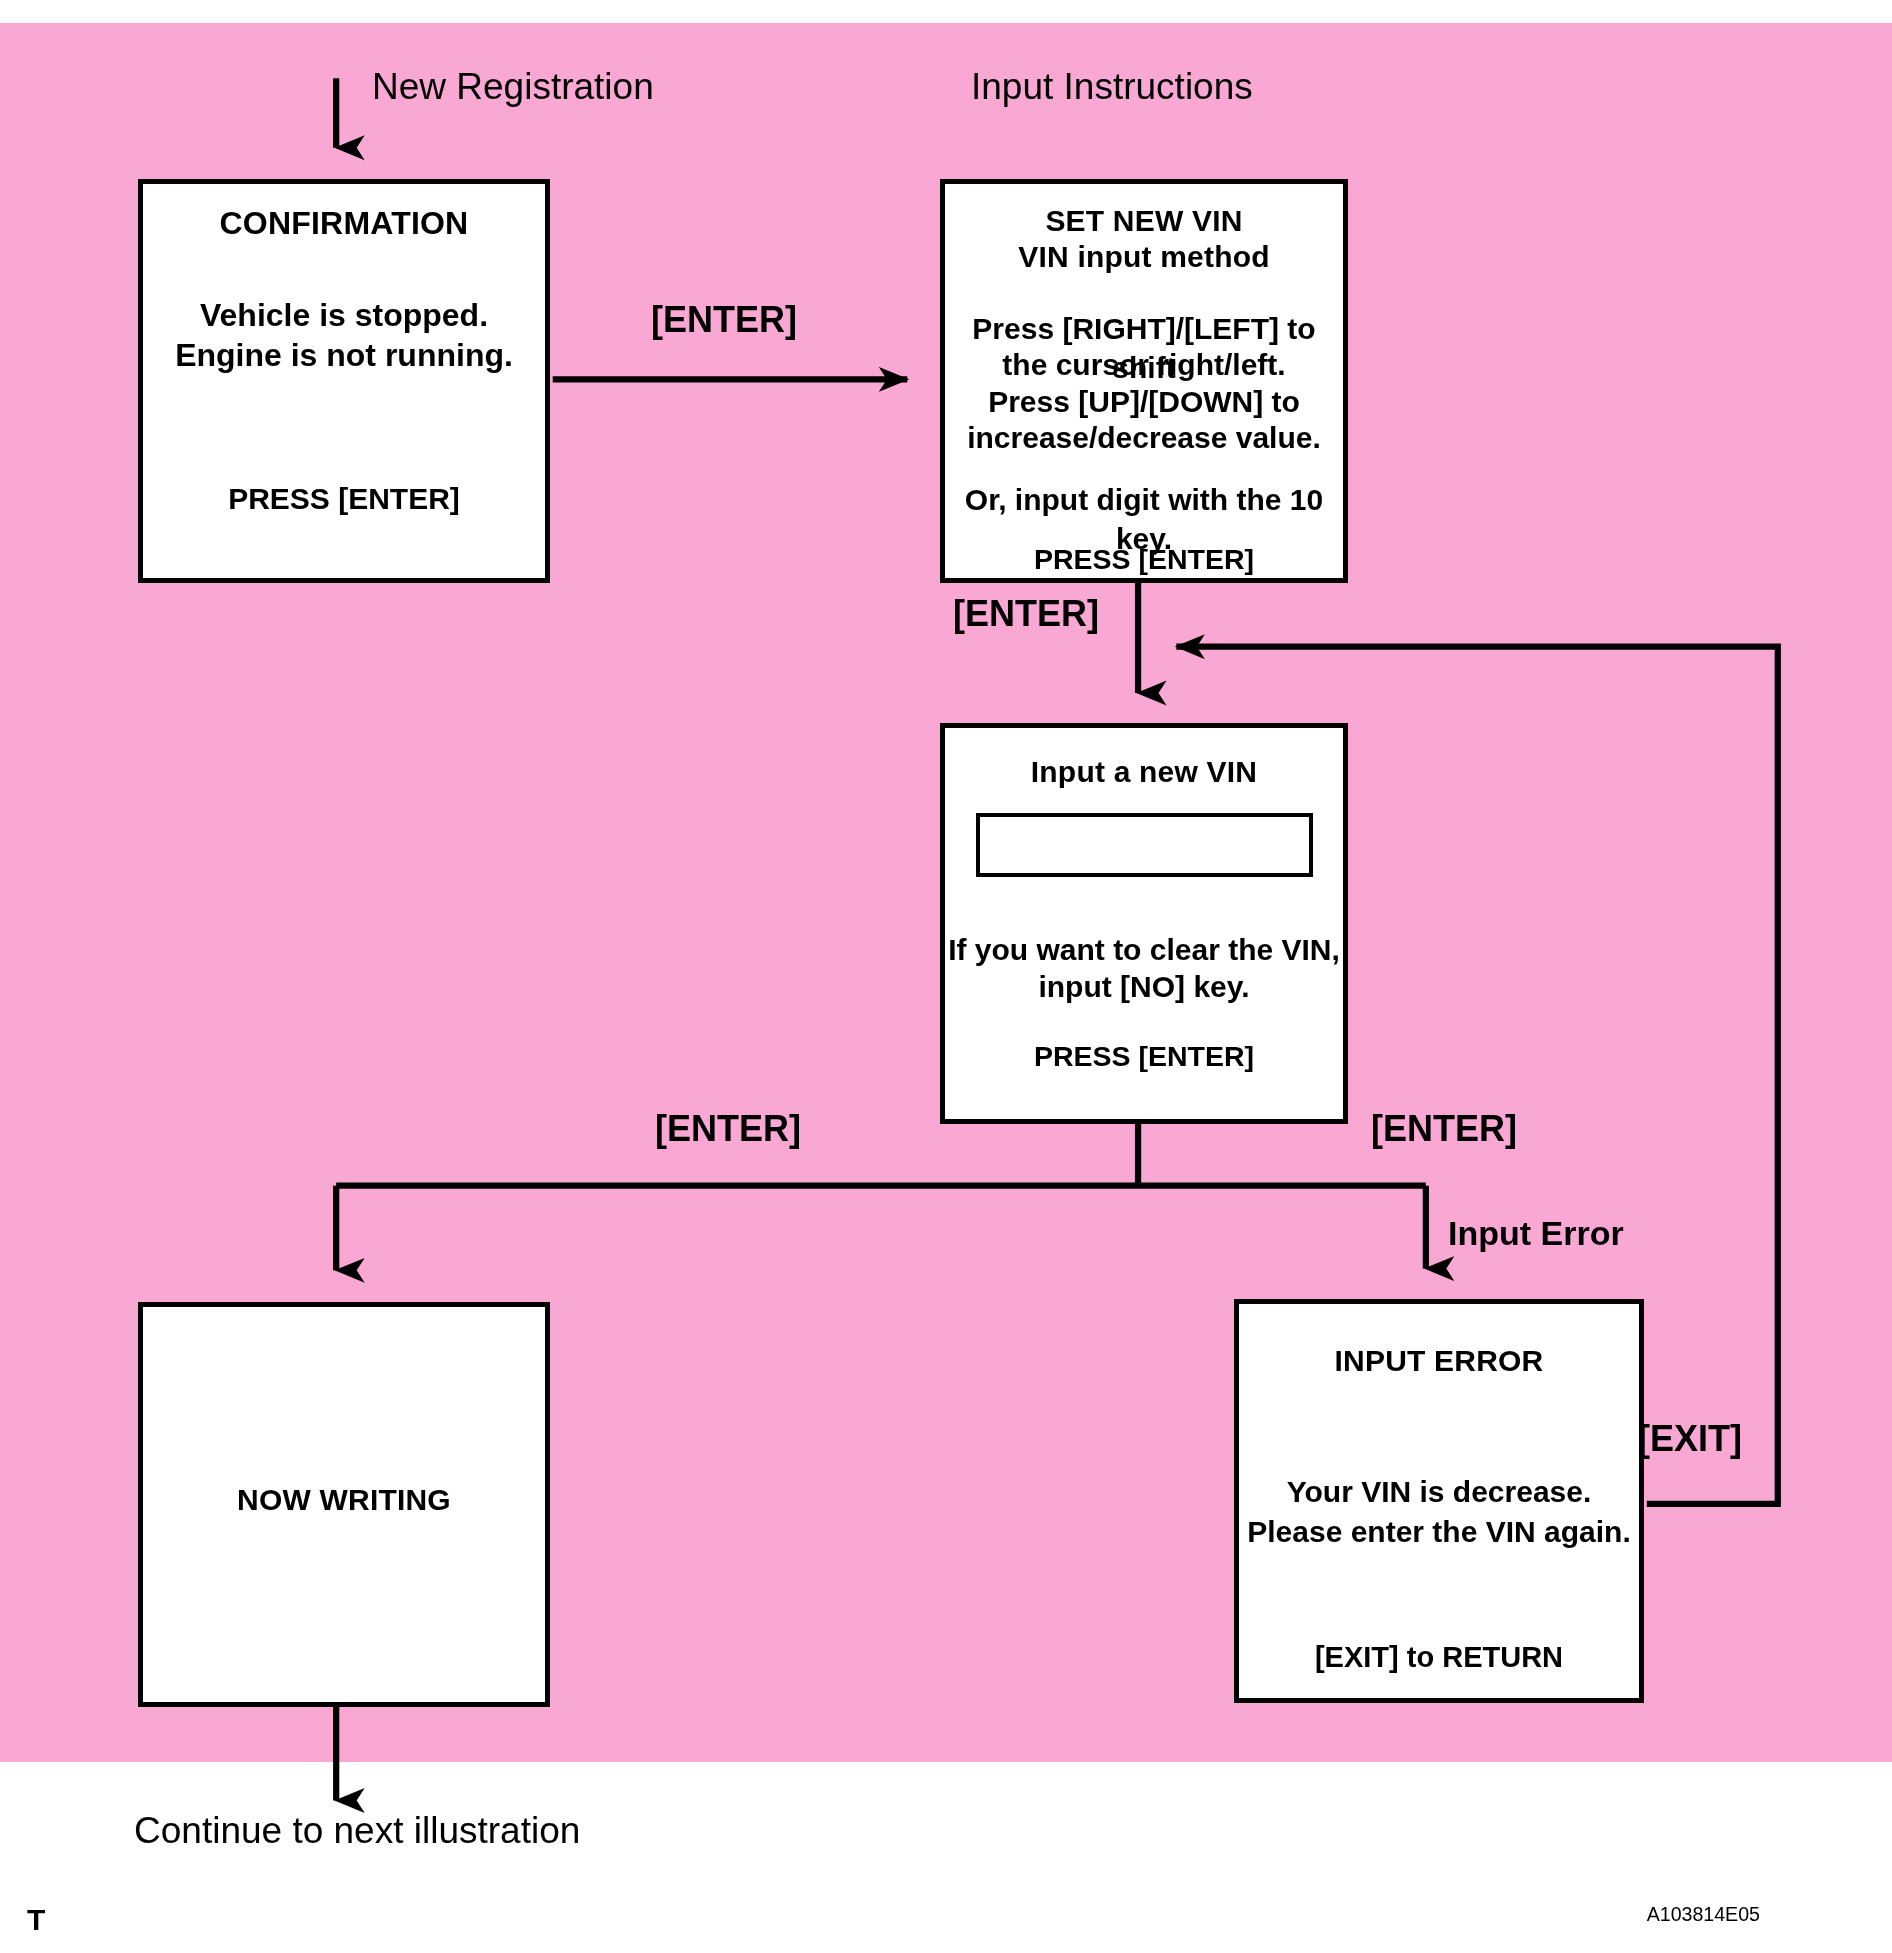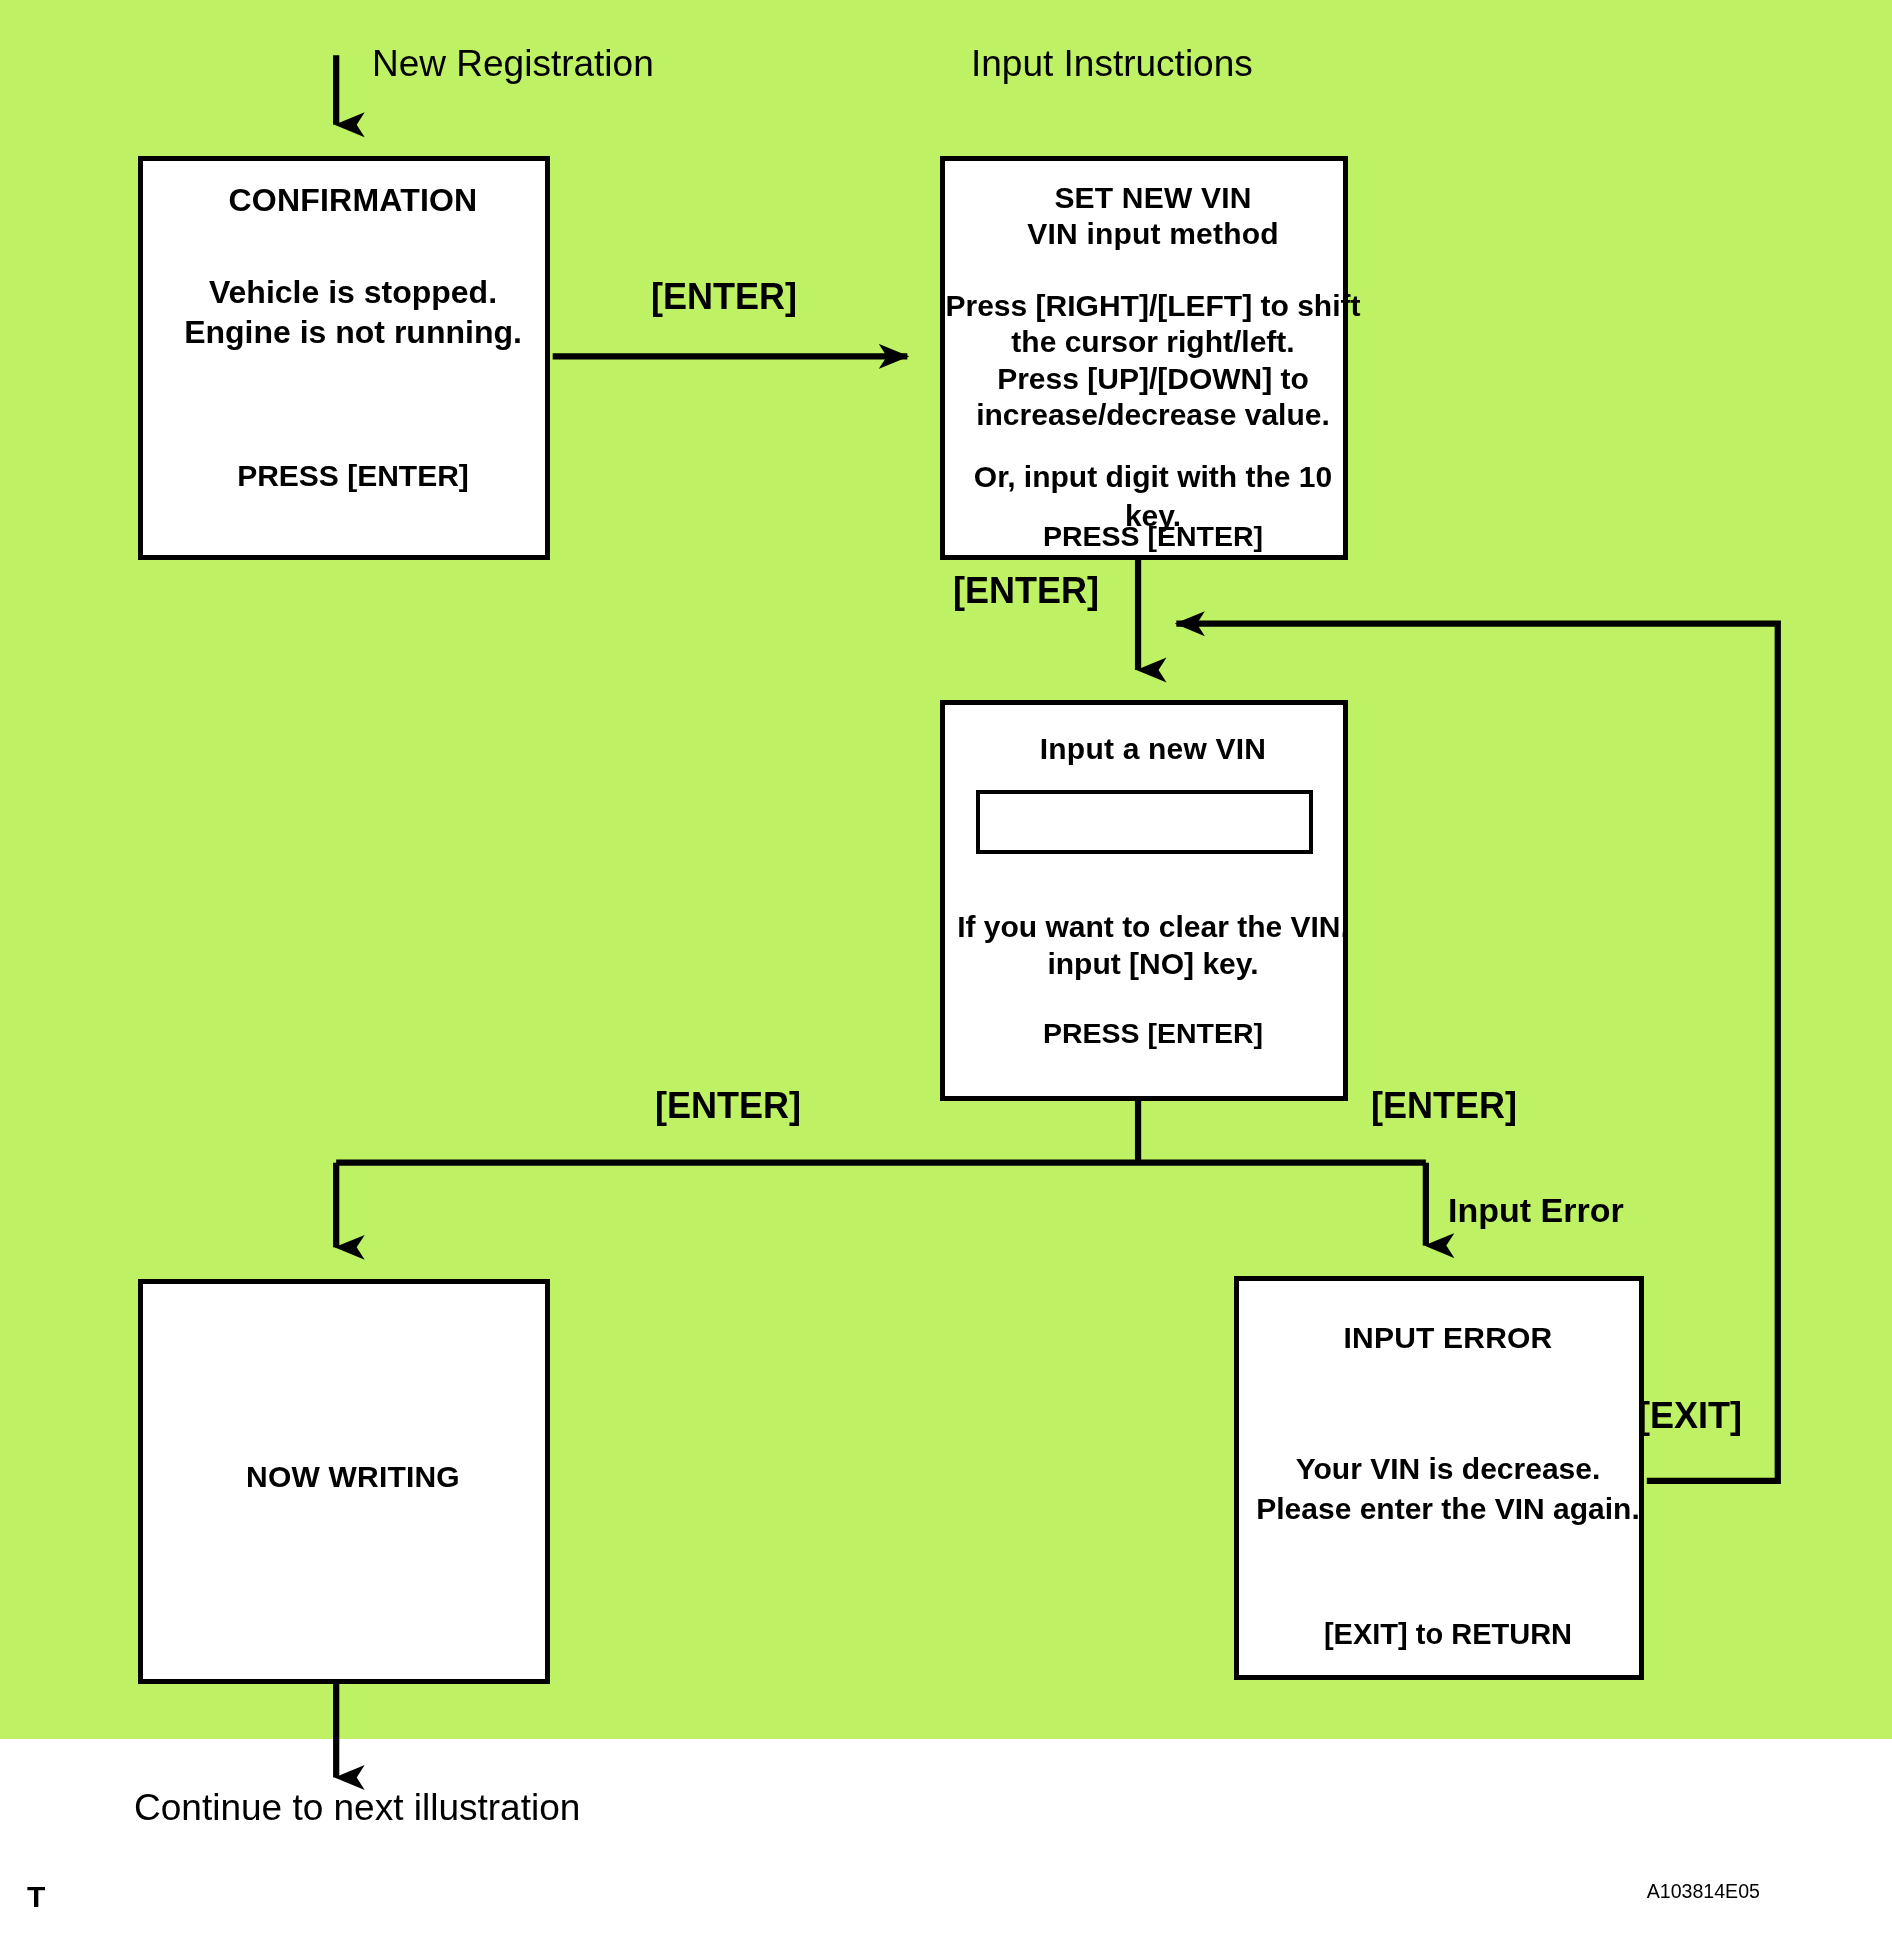--- a/index.html
+++ b/index.html
@@ -1,24 +1,24 @@
 <!DOCTYPE html>
 <html style="font-size:14.3px"><head>
 <meta charset="utf-8">
 <title>VIN Registration Flowchart</title>
 <style>
   html,body{margin:0;padding:0;background:#ffffff;}
   body{width:1893px;height:1953px;overflow:hidden;
        font-family:"Liberation Sans","DejaVu Sans",sans-serif;color:#000;}
-  #stage{position:relative;width:1893px;height:1739px;background:#bef264;}
+  #stage{position:relative;width:1893px;height:1739px;background:#f9a8d4;margin-top:23px;}
   svg.wires{position:absolute;left:0;top:0;width:1893px;height:1953px;}
 
   .node{position:absolute;box-sizing:border-box;background:#fff;
         border:5.3px solid #000;}
-  .node .inner{position:relative;width:100%;height:100%;padding-left:18px;}
+  .node .inner{position:relative;width:100%;height:100%;}
 
   .scr-title{position:absolute;left:0;right:0;text-align:center;
              font-weight:bold;letter-spacing:0.2px;}
   .scr-body{position:absolute;left:0;right:0;text-align:center;
             font-weight:bold;line-height:1.30;}
   .scr-foot{position:absolute;left:0;right:0;text-align:center;
             font-weight:bold;}
 
   .vinfield{position:absolute;box-sizing:border-box;border:4.5px solid #000;
             background:#fff;}

